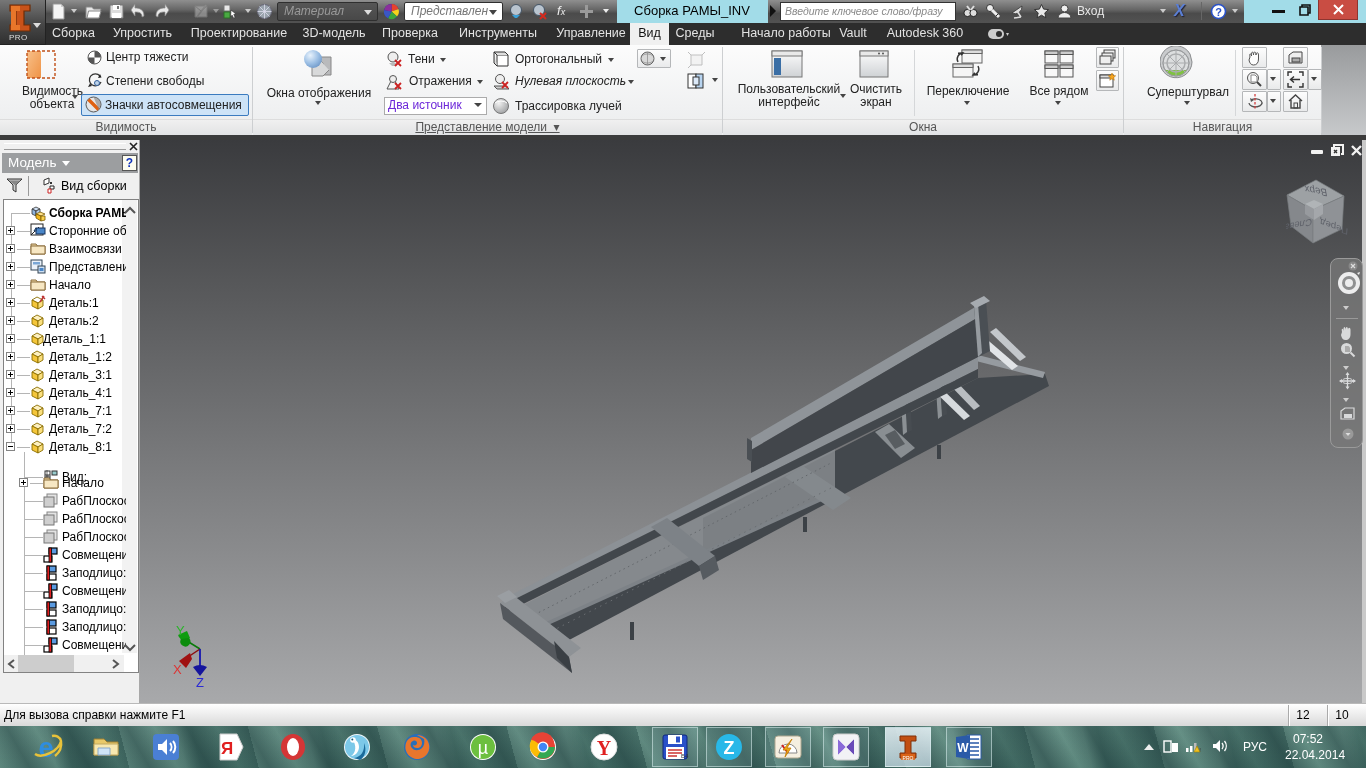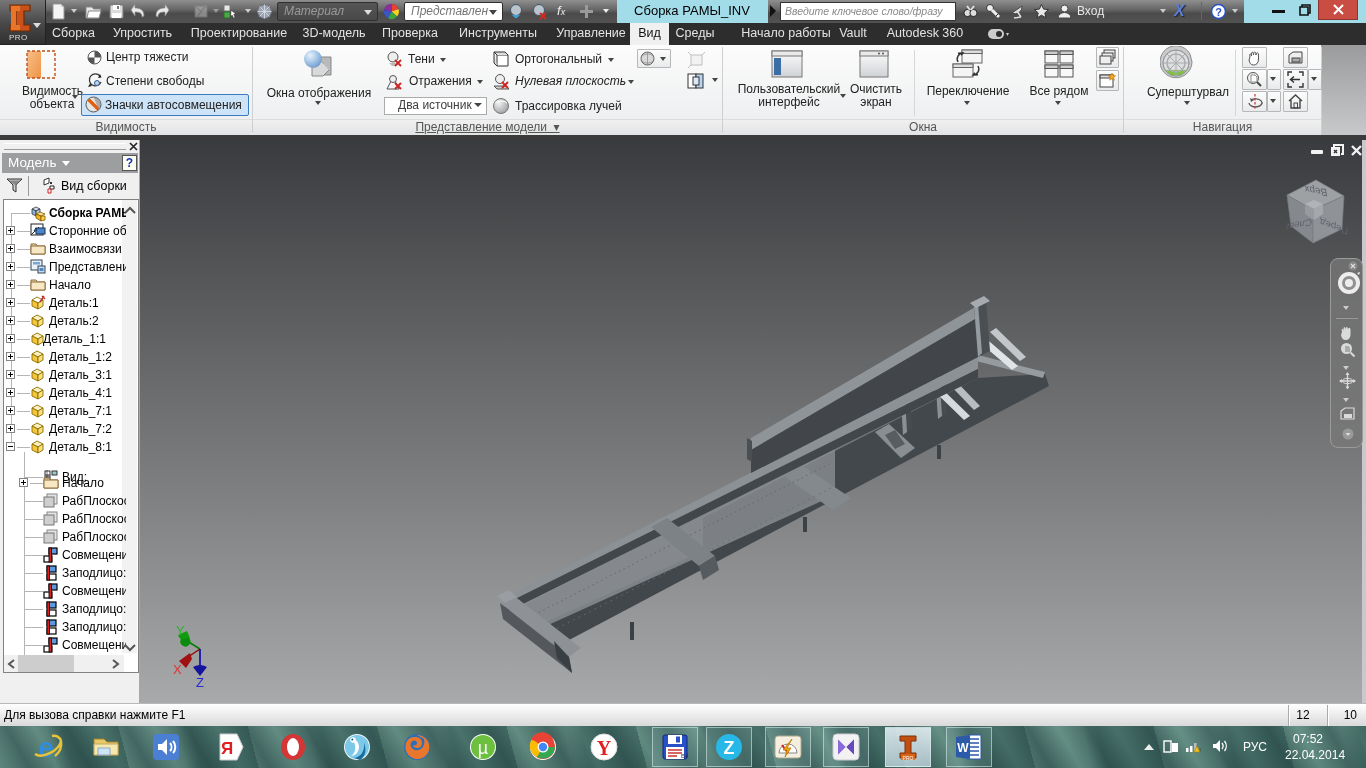--- a/index.html
+++ b/index.html
@@ -47,22 +47,22 @@
   background:linear-gradient(#fcfcfc,#f0f1f2 70%,#eceded); }
 #ribbon-right { position:absolute; left:1321px; top:45px; width:45px; height:90px;
   background:linear-gradient(#999b9d,#c7c9cb); }
 #ribbonseam { position:absolute; left:0; top:135px; width:1366px; height:5px; background:#3b3b3b; }
 .panel-label { position:absolute; top:119px; height:16px; background:linear-gradient(#f0f0f0,#e2e3e4);
   color:#555; font-size:12px; line-height:15px; text-align:center; border-top:1px solid #ddd; }
 .psep { position:absolute; top:47px; width:1px; height:86px; background:#cdcfd1; }
 .rtext { position:absolute; color:#222; font-size:12px; line-height:13px; }
 .rcaret { position:absolute; width:0; height:0; border-left:3.5px solid transparent;
   border-right:3.5px solid transparent; border-top:4px solid #444; }
-.combo2 { position:absolute; background:#fff; border:1px solid #ababab; font-size:12px; color:#404040;
-  line-height:15px; padding-left:13px; }
+.combo2 { position:absolute; background:#fff; border:1px solid #ababab; font-size:12px; color:#6d28d9;
+  line-height:15px; padding-left:3px; }
 .combo2 .arr { position:absolute; right:4px; top:5px; width:0; height:0;
   border-left:4px solid transparent; border-right:4px solid transparent; border-top:4px solid #444; }
 .hl-btn { position:absolute; background:#cde3f7; border:1px solid #3b7bbf; border-radius:2px; }
 .sbtn { position:absolute; border:1px solid #b5b7b9; background:linear-gradient(#fdfdfd,#e9eaeb); border-radius:1px; }
 
 
 #main { position:absolute; left:0; top:140px; width:1366px; height:563px; }
 #browser { position:absolute; left:0; top:0; width:140px; height:563px; z-index:5; background:#f0f0f0; border-right:1px solid #a8a8a8; }
 #viewport { position:absolute; left:140px; top:0; width:1226px; height:563px;
   background:linear-gradient(#3a3b3e 0%,#565759 25%,#717274 50%,#8c8d8f 75%,#a8a9ab 100%); }
@@ -895,21 +895,21 @@
           </div>
         </div>
     </div>
   </div>
 
   <div id="statusbar">
     <div class="left">Для вызова справки нажмите F1</div>
     <div class="st-sep" style="left:1288px;"></div>
     <div style="position:absolute;left:1288px;top:4px;width:30px;text-align:center;">12</div>
     <div class="st-sep" style="left:1327px;"></div>
-    <div style="position:absolute;left:1327px;top:4px;width:30px;text-align:right;">10</div>
+    <div style="position:absolute;left:1327px;top:4px;width:30px;text-align:center;">10</div>
   </div>
 
   <div id="taskbar">
       <div class="tkico" style="left:32px"><svg width="32" height="32" viewBox="0 0 32 32">
           <text x="14" y="26" font-size="27" font-weight="bold" fill="#2e8de0" text-anchor="middle" font-family="Liberation Sans">e</text>
           <path d="M3 23 C10 28 27 20 29 10 C30 16 28 21 23 25 M29 10 C28 6 24 4 20 5" fill="none" stroke="#e8c23a" stroke-width="2.4"></path>
         </svg></div>
       <div class="tkico" style="left:90px"><svg width="32" height="32" viewBox="0 0 32 32">
           <path d="M4 8 h10 l3 3 h11 v13 H4 Z" fill="#e8c96a" stroke="#a08030"></path>
           <path d="M4 13 h24 v11 H4 Z" fill="#f7e8b0" stroke="#c0a860"></path>

